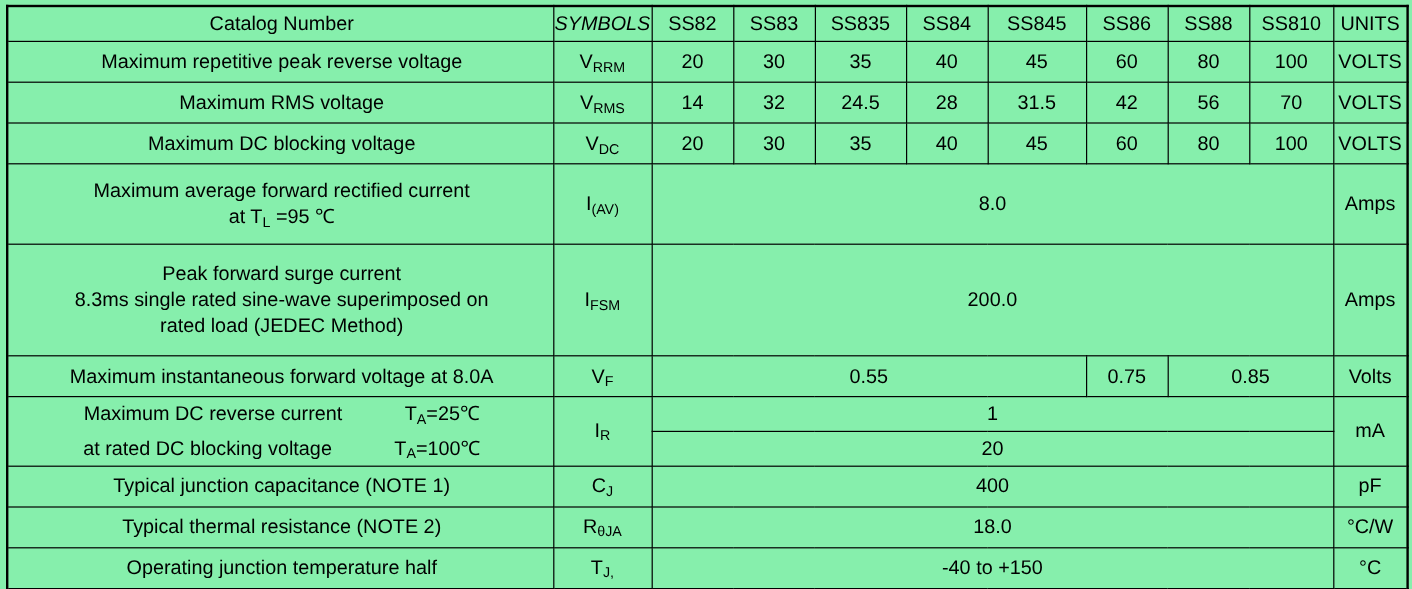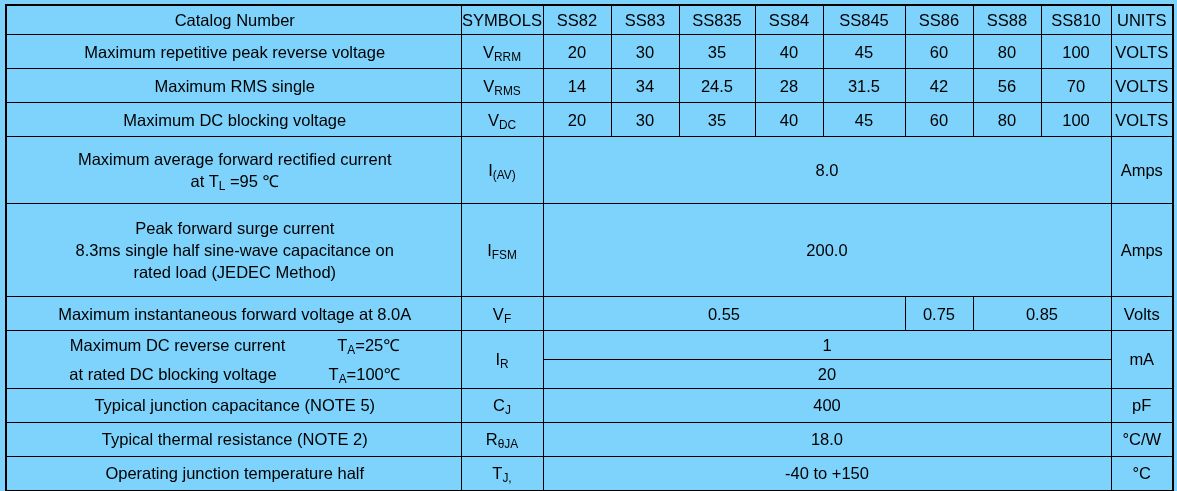--- a/index.html
+++ b/index.html
@@ -8,21 +8,21 @@
     background: #ffffff;
   }
   body {
     font-family: "Liberation Sans", sans-serif;
     color: #000000;
   }
   .sheet {
     width: 1177px;
     height: 491px;
     position: relative;
-    background: #7dd3fc;
+    background: #86efac;
     overflow: hidden;
     box-sizing: border-box;
   }
   table.spec {
     border-collapse: collapse;
     table-layout: fixed;
     width: 1167px;
     margin: 4px 0 0 5px;
     border: 2px solid #000;
   }
@@ -39,20 +39,21 @@
   .param {
     text-align: left;
     padding: 3px 6px 3px 8px !important;
     font-size: 16.5px;
   }
   .sym {
     font-size: 16px;
     margin-top: 17px;
   }
   .hdr-sym {
+    font-style: italic;
     font-size: 15.5px;
   }
   .hdr-bold {
     font-weight: bold;
     font-size: 16.5px;
   }
   .units-cell {
     font-size: 16px;
   }
   sub {
@@ -119,24 +120,24 @@
       <td>35</td>
       <td>40</td>
       <td>45</td>
       <td>60</td>
       <td>80</td>
       <td>100</td>
       <td class="units-cell">VOLTS</td>
     </tr>
 
     <tr class="tight-row">
-      <td class="param">Maximum RMS single</td>
+      <td class="param">Maximum RMS voltage</td>
       <td class="sym"><span>V</span><sub>RMS</sub></td>
       <td>14</td>
-      <td>34</td>
+      <td>32</td>
       <td>24.5</td>
       <td>28</td>
       <td>31.5</td>
       <td>42</td>
       <td>56</td>
       <td>70</td>
       <td class="units-cell">VOLTS</td>
     </tr>
 
     <tr class="tight-row">
@@ -159,21 +160,21 @@
         <div><span>at T</span><sub>L</sub><span> =95 ℃</span></div>
       </td>
       <td class="sym"><span>I</span><sub>(AV)</sub></td>
       <td colspan="8">8.0</td>
       <td class="units-cell">Amps</td>
     </tr>
 
     <tr>
       <td class="multiline" style="height:82px">
         <div>Peak forward surge current</div>
-        <div>8.3ms single half sine-wave capacitance on</div>
+        <div>8.3ms single rated sine-wave superimposed on</div>
         <div>rated load (JEDEC Method)</div>
       </td>
       <td class="sym"><span>I</span><sub>FSM</sub></td>
       <td colspan="8">200.0</td>
       <td class="units-cell">Amps</td>
     </tr>
 
     <tr class="tight-row">
       <td class="param">Maximum instantaneous forward voltage at 8.0A</td>
       <td class="sym"><span>V</span><sub>F</sub></td>
@@ -193,21 +194,21 @@
     </tr>
 
     <tr class="row-ir-line">
       <td class="param" style="border-top:none">
         <span>at rated DC blocking voltage</span><span class="tab-gap"></span><span>T</span><sub>A</sub><span>=100℃</span>
       </td>
       <td colspan="8">20</td>
     </tr>
 
     <tr class="tight-row">
-      <td class="param">Typical junction capacitance (NOTE 5)</td>
+      <td class="param">Typical junction capacitance (NOTE 1)</td>
       <td class="sym"><span>C</span><sub>J</sub></td>
       <td colspan="8">400</td>
       <td class="units-cell">pF</td>
     </tr>
 
     <tr class="tight-row">
       <td class="param">Typical thermal resistance (NOTE 2)</td>
       <td class="sym"><span>R</span><sub>θJA</sub></td>
       <td colspan="8">18.0</td>
       <td class="units-cell">°C/W</td>

